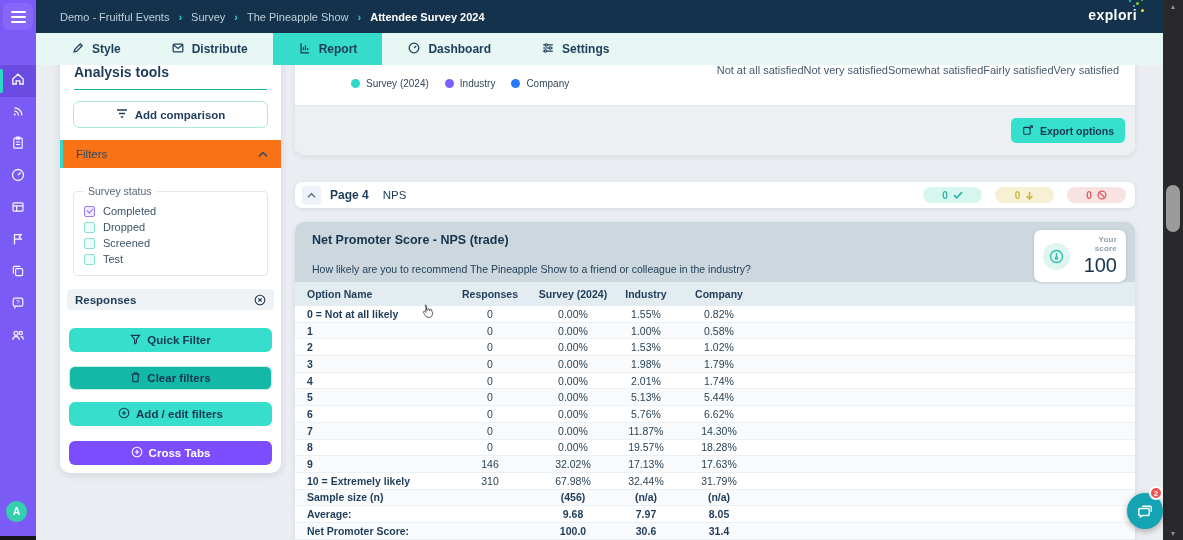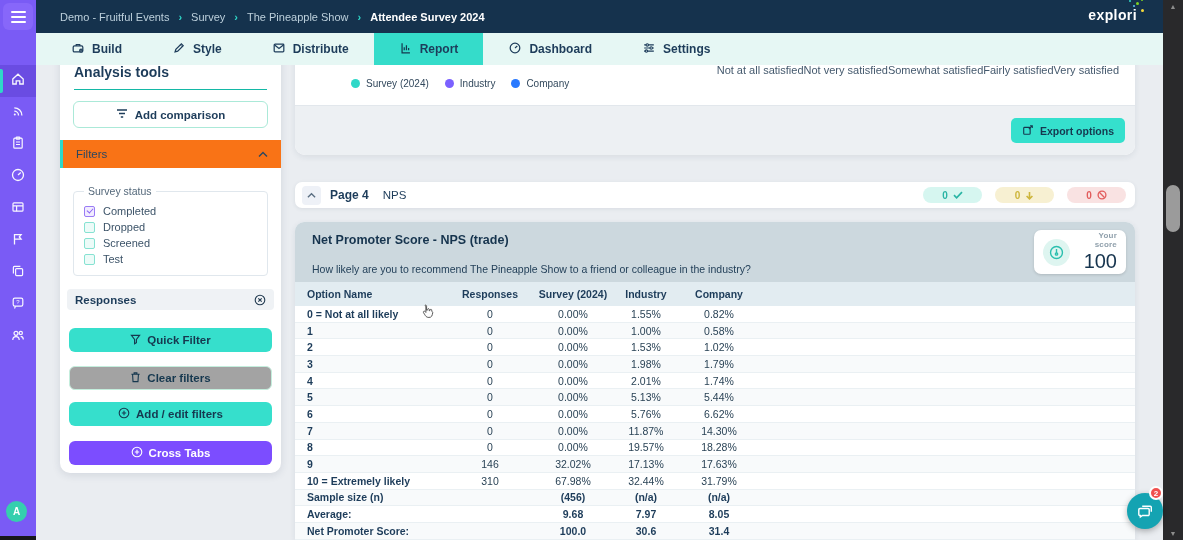--- a/index.html
+++ b/index.html
@@ -44,21 +44,21 @@
   .filters-hd{margin-top:12px;height:28px;background:#f97316;border-left:3px solid #2fd8c8;display:flex;align-items:center;justify-content:space-between;padding:0 13px;font-size:11.5px;color:#2b4760;cursor:pointer}
   .panel fieldset{margin:17px 13px 0;border:1px solid #e0e7ed;border-radius:4px;padding:4px 10px 10px}
   .panel legend{font-size:10.5px;color:#54687a;padding:0 4px}
   .opt{display:flex;align-items:center;gap:8px;margin-top:4px;font-size:11px;color:#3c5368;cursor:pointer}
   .box{width:11px;height:11px;border-radius:2px;border:1px solid #86e2d2;background:#ecfbf8;position:relative;flex:0 0 auto}
   .box.checked{border-color:#9a7cf5;background:#f1ecff}
   .box.checked::after{content:"";position:absolute;left:1.5px;top:1.5px;width:5px;height:3px;border-left:1.5px solid #8a63f2;border-bottom:1.5px solid #8a63f2;transform:rotate(-48deg)}
   .responses{margin:13px 7px 0;height:21px;background:#eff2f5;border-radius:4px;display:flex;align-items:center;justify-content:space-between;padding:0 8px;font-size:11.5px;font-weight:bold;color:#1d3c5a}
   .pbtn{margin:0 9px;height:24px;border-radius:6px;display:flex;align-items:center;justify-content:center;gap:6px;font-size:11.5px;font-weight:bold;color:#16384f;cursor:pointer}
   .pbtn.teal{background:#36dfcc}
-  .pbtn.mint{background:#a3a3a3;border:1px solid #c4eedd}
+  .pbtn.mint{background:#14b8a6;border:1px solid #c4eedd}
   .pbtn.purple{background:#7c4dff;color:#fff}
   .mt18{margin-top:18px}.mt14{margin-top:14px}.mt12{margin-top:12px}.mt15{margin-top:15px}
 
   
   .card1{position:absolute;left:295px;top:40px;width:840px;height:115px;background:#fff;border-radius:0 0 10px 10px;box-shadow:0 2px 6px rgba(30,50,80,.09);z-index:5}
   .axisrow{position:absolute;top:24px;left:82px;right:16px;display:flex;justify-content:flex-end;font-size:11px;color:#44596d}
   .legendrow{position:absolute;top:38px;left:56px;display:flex;gap:16px;align-items:center;font-size:10px;color:#33495d}
   .legenditem{display:flex;align-items:center;cursor:pointer}
   .ldot{width:9px;height:9px;border-radius:50%;display:inline-block;margin-right:6px}
   .card1ft{position:absolute;left:0;bottom:0;right:0;height:50px;background:#edf0f3;border-top:1px solid #e2e7ec;border-radius:0 0 10px 10px}
@@ -70,21 +70,21 @@
   .p4label{font-weight:bold;font-size:12px;margin-left:9px}
   .p4name{font-size:11.5px;margin-left:14px}
   .badges{margin-left:auto;display:flex;gap:13px;padding-right:2px}
   .badge{width:59px;height:16px;border-radius:9px;display:flex;align-items:center;justify-content:center;gap:5px;font-size:10px;font-weight:bold}
 
   
   .npscard{position:absolute;left:295px;top:222px;width:840px;height:318px;background:#fff;border-radius:9px 9px 0 0;box-shadow:0 2px 6px rgba(30,50,80,.09);overflow:hidden;z-index:5}
   .npshd{height:60px;background:#ccd8de;position:relative;padding:11px 17px}
   .npstitle{font-size:12.5px;font-weight:bold;color:#16344e}
   .npssub{font-size:10.5px;color:#24415a;margin-top:16px}
-  .scorebox{position:absolute;right:9px;top:8px;width:92px;height:44px;background:#fff;border-radius:7px;box-shadow:0 1px 3px rgba(0,0,0,.15);display:flex;align-items:center;padding:0 9px;gap:7px}
+  .scorebox{position:absolute;right:9px;top:8px;width:92px;height:52px;background:#fff;border-radius:7px;box-shadow:0 1px 3px rgba(0,0,0,.15);display:flex;align-items:center;padding:0 9px;gap:7px}
   .gauge{width:27px;height:27px;border-radius:50%;background:#def5f0;display:flex;align-items:center;justify-content:center;flex:0 0 auto}
   .scoretxt{flex:1;text-align:right}
   .scorelabel{font-size:8px;color:#90a0ac;font-weight:bold;letter-spacing:.2px}
   .scoreval{font-size:20px;font-weight:normal;color:#16344e;margin-top:1px}
   .thead,.trow{display:grid;grid-template-columns:150px 90px 76px 70px 76px 1fr;align-items:center}
   .thead{height:24px;background:#e2ecf1;font-size:10.5px;font-weight:bold;color:#1d3c5a}
   .trow{height:16.7px;font-size:10.5px;color:#2a4356;border-bottom:1px solid #eaf0f3;background:#fff}
   .trow.alt{background:#f8fafb}
   .trow.bold .cell{font-weight:bold;color:#1d3c5a}
   .cell{text-align:center}
@@ -115,29 +115,20 @@
     <span class="sep">›</span>
     <span class="crumb current">Attendee Survey 2024</span>
   </div>
   <div class="logo">
     <span>explori</span>
     <span class="dots"><span class="d1"></span><span class="d2"></span><span class="d3"></span><span class="d4"></span><span class="d5"></span></span>
   </div>
 </div>
 
 <div class="tabbar">
-  <div class="tab">
-    <span><svg width="14" height="14" viewBox="0 0 16 16" fill="none" stroke="#1d3c5a" stroke-width="1.4">
-          <rect x="2.5" y="5.5" width="11" height="7" rx="1.5"></rect>
-          <path d="M6 5.5V4h4v1.5"></path>
-          <circle cx="11.5" cy="11" r="1.6" fill="#e6f7f4"></circle>
-          <path d="M11.5 10.2v1.6M10.7 11h1.6" stroke-width="1"></path>
-        </svg></span>
-    <span>Build</span>
-  </div>
   <div class="tab">
     <span><svg width="14" height="14" viewBox="0 0 16 16" fill="none" stroke="#1d3c5a" stroke-width="1.4">
           <path d="M3.5 12.5l.9-3 6.3-6.3 2.1 2.1-6.3 6.3-3 .9z"></path>
           <path d="M9.5 4.4l2.1 2.1" stroke-width="1"></path>
         </svg></span>
     <span>Style</span>
   </div>
   <div class="tab">
     <span><svg width="14" height="14" viewBox="0 0 16 16" fill="none" stroke="#1d3c5a" stroke-width="1.4">
           <rect x="2.5" y="3.5" width="11" height="9" rx="1"></rect>

